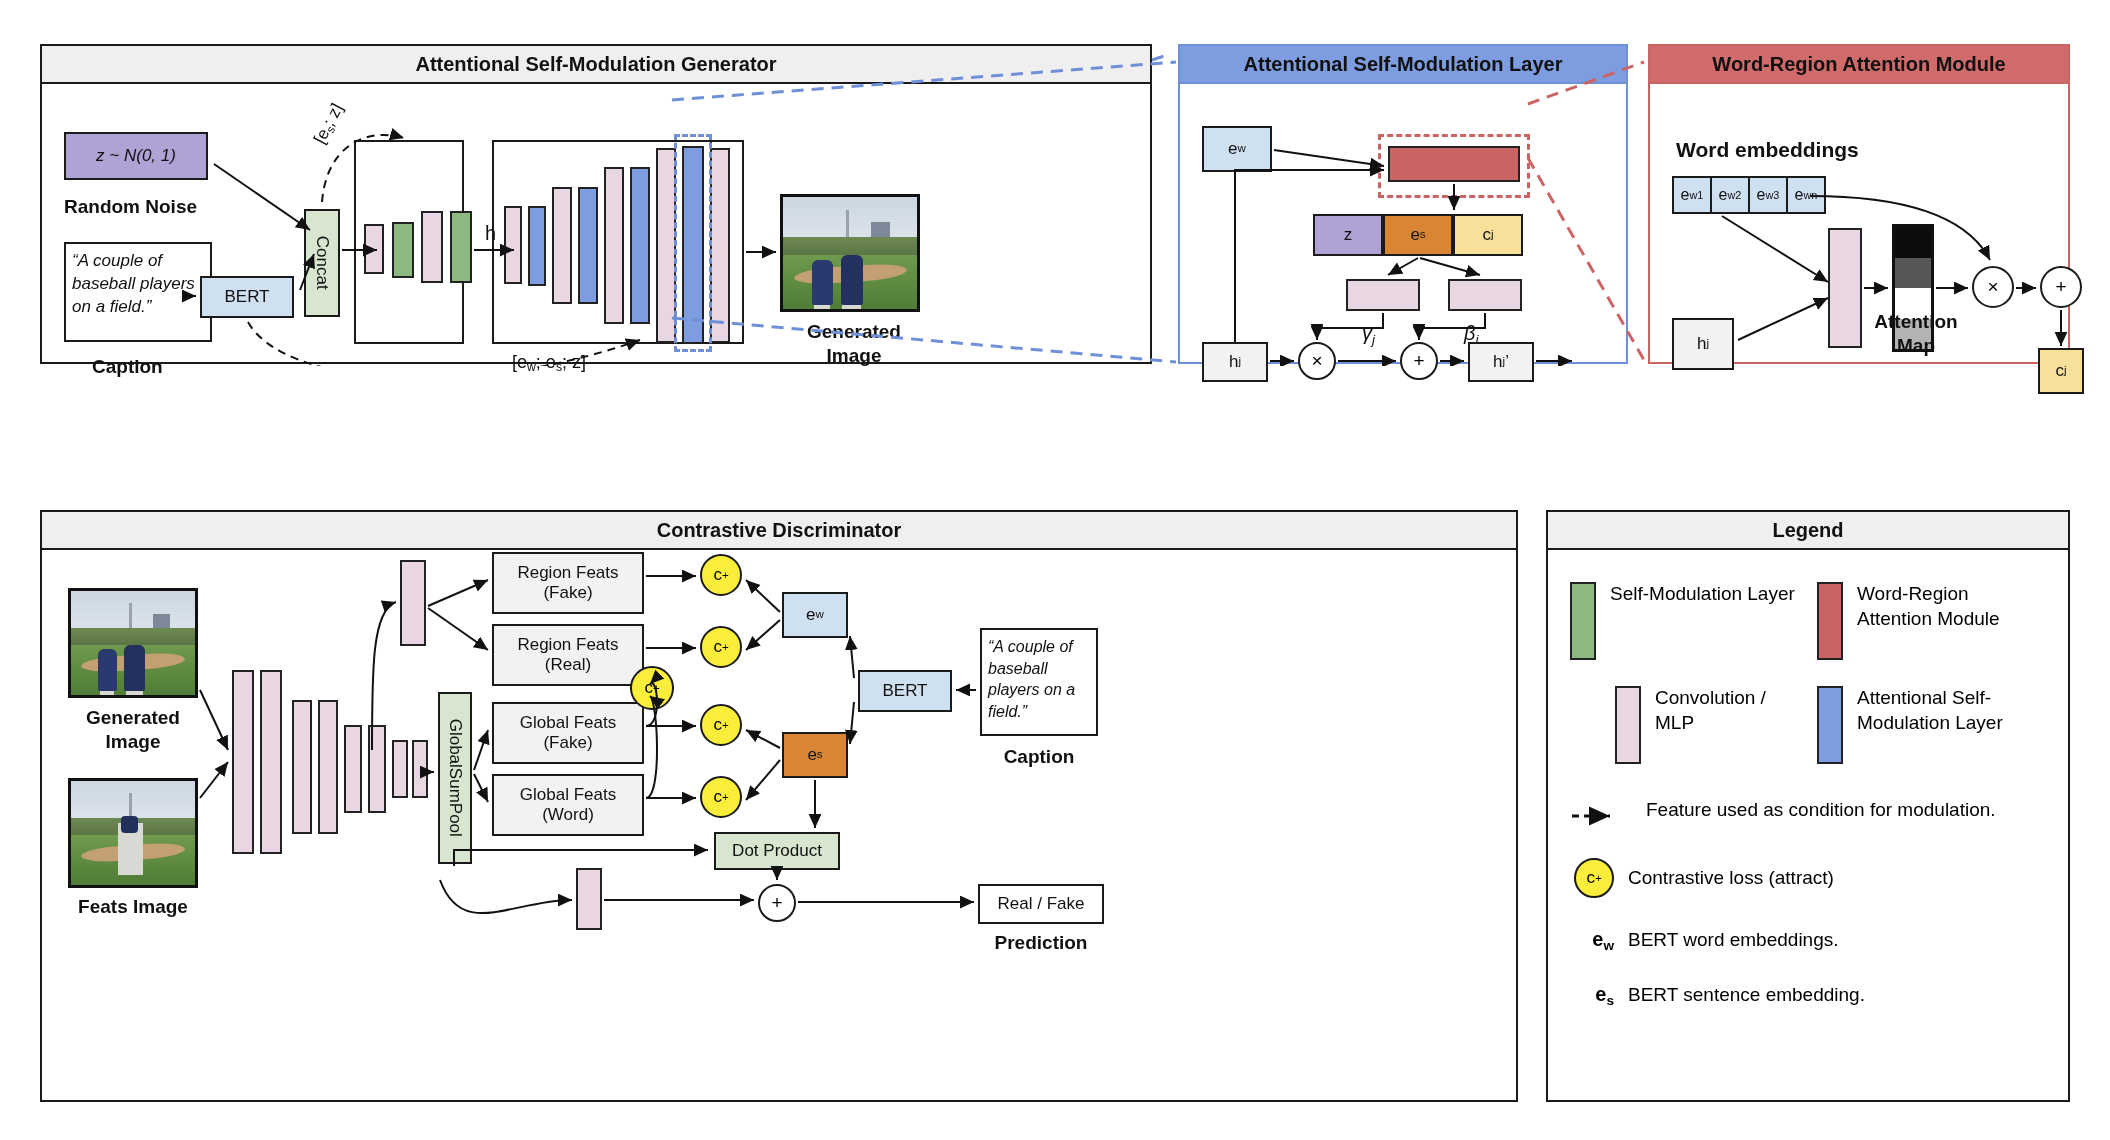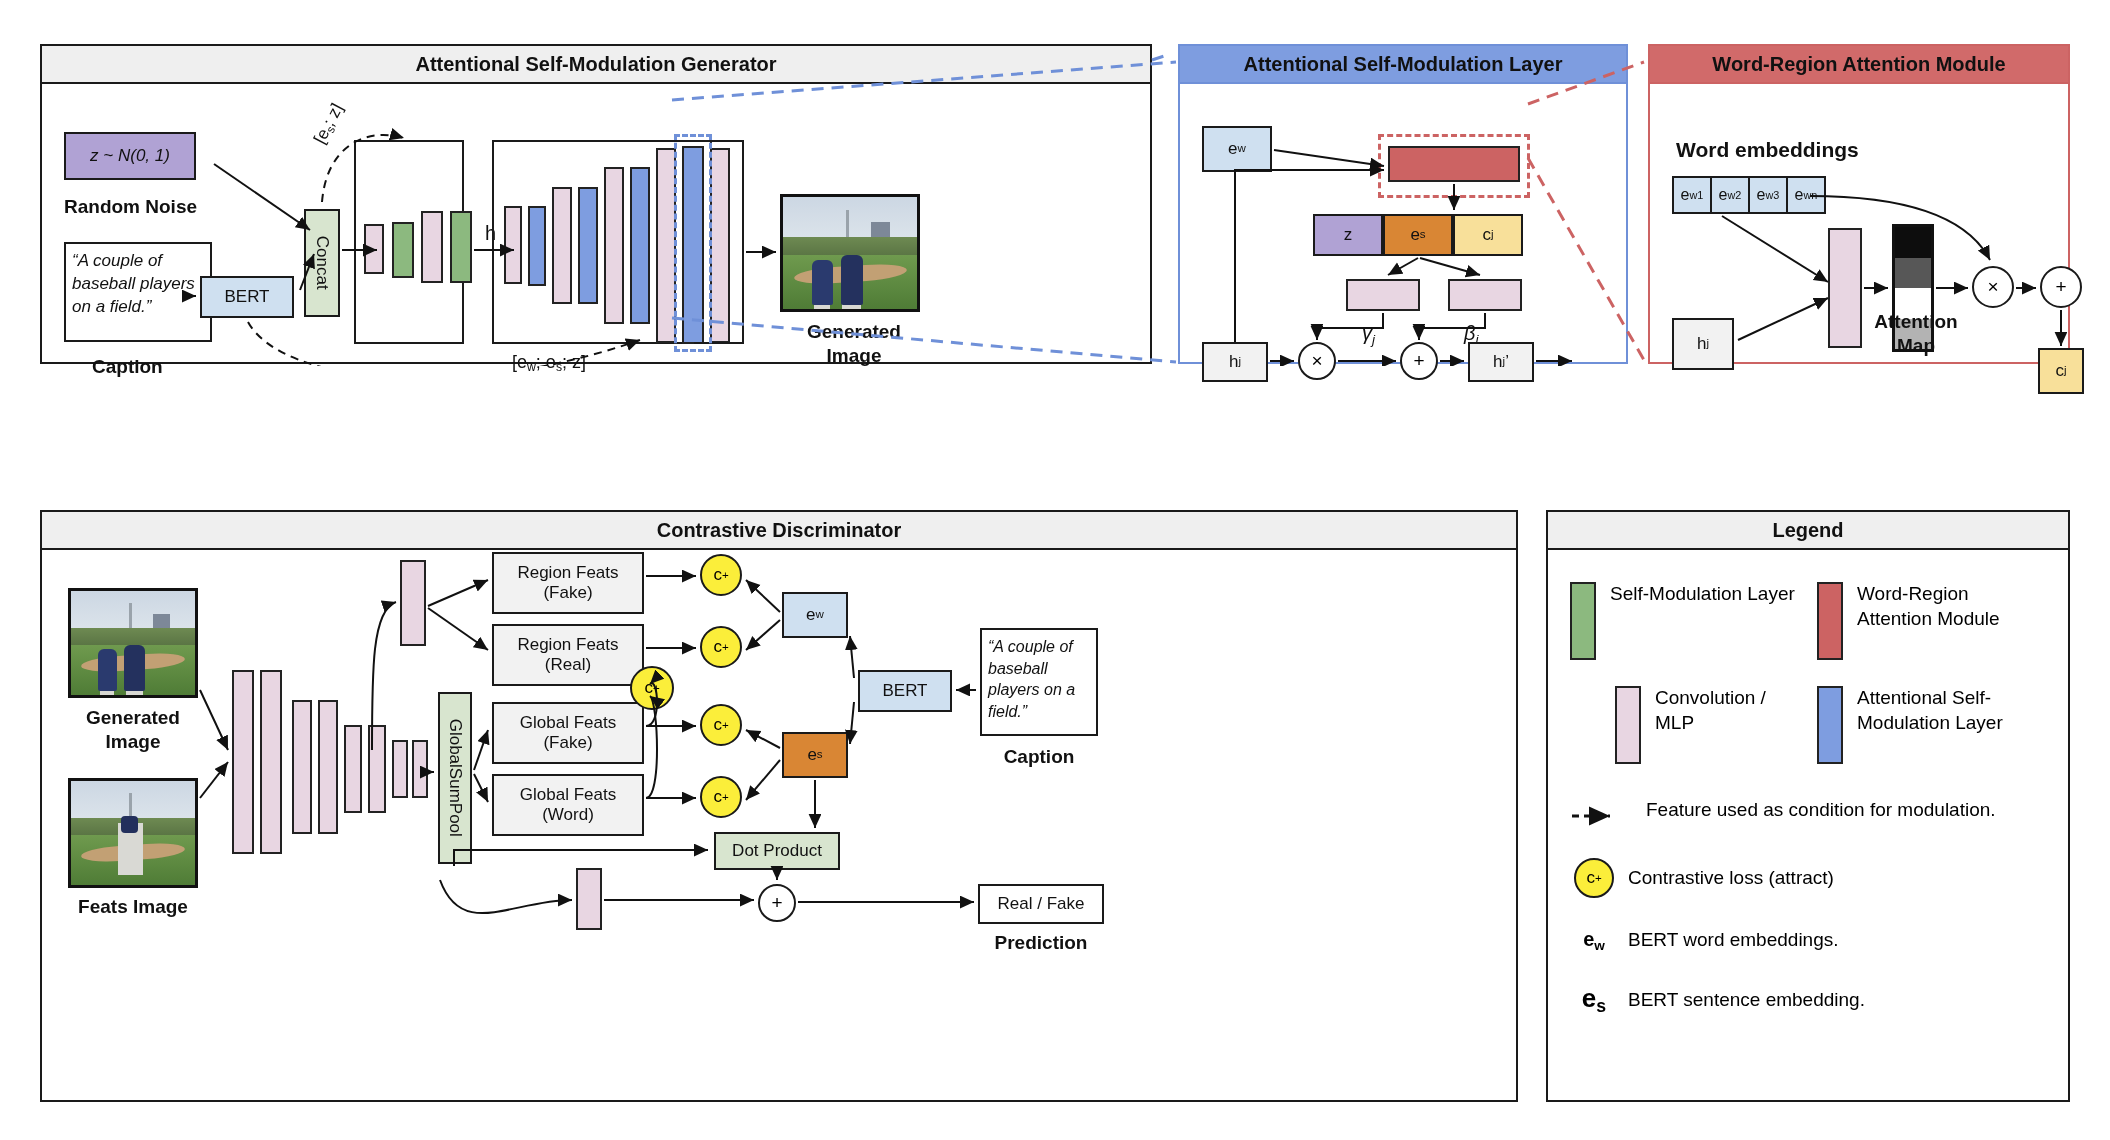--- a/index.html
+++ b/index.html
@@ -83,21 +83,21 @@
   .atn-map { position:absolute; border:3px solid #111; }
   .atn-map div { width:100%; }
 </style>
 </head>
 <body>
 
 <div class="panel" id="generator-panel" style="left:40px; top:44px; width:1112px; height:320px;">
   <div class="panel-header">Attentional Self-Modulation Generator</div>
   <div class="panel-body">
 
-    <div class="box noise-box" style="left:22px; top:48px; width:132px; height:48px; font-style:italic;">z ~ N(0, 1)</div>
+    <div class="box noise-box" style="left:22px; top:48px; width:144px; height:48px; font-style:italic;">z ~ N(0, 1)</div>
     <div class="lbl bold" style="left:22px; top:112px; font-size:19px;">Random Noise</div>
 
     <div class="box cap" style="left:22px; top:158px; width:148px; height:100px; padding:6px; display:block; text-align:left;">“A couple of baseball players on a field.”</div>
     <div class="lbl bold" style="left:50px; top:272px; font-size:19px;">Caption</div>
 
     <div class="box bert-box" style="left:158px; top:192px; width:94px; height:42px;">BERT</div>
 
     <div class="lbl" style="left:262px; top:212px; font-size:19px;">
       <span>e</span><span class="sub">s</span>
     </div>
@@ -473,26 +473,26 @@
 
     <div style="display:flex; gap:14px; align-items:center; margin-top:30px;">
       <div class="cplus" style="position:relative; left:0; top:0; width:40px; height:40px; flex:none; margin-left:4px;">
         <span>c</span>
           <span class="sup">+</span>
       </div>
       <div style="font-size:19px;">Contrastive loss (attract)</div>
     </div>
 
     <div style="display:flex; gap:14px; align-items:center; margin-top:30px;">
-      <div style="width:40px; text-align:center; font-size:20px; font-weight:bold; flex:none; margin-left:4px;">
+      <div style="width:40px; text-align:right; font-size:20px; font-weight:bold; flex:none; margin-left:4px;">
         <span>e</span><span class="sub">w</span>
       </div>
       <div style="font-size:19px;">BERT word embeddings.</div>
     </div>
 
     <div style="display:flex; gap:14px; align-items:center; margin-top:30px;">
-      <div style="width:40px; text-align:center; font-size:26px; font-weight:bold; flex:none; margin-left:4px;">
+      <div style="width:40px; text-align:right; font-size:20px; font-weight:bold; flex:none; margin-left:4px;">
         <span>e</span><span class="sub">s</span>
       </div>
       <div style="font-size:19px;">BERT sentence embedding.</div>
     </div>
   </div>
 </div>
 
 </body></html>

